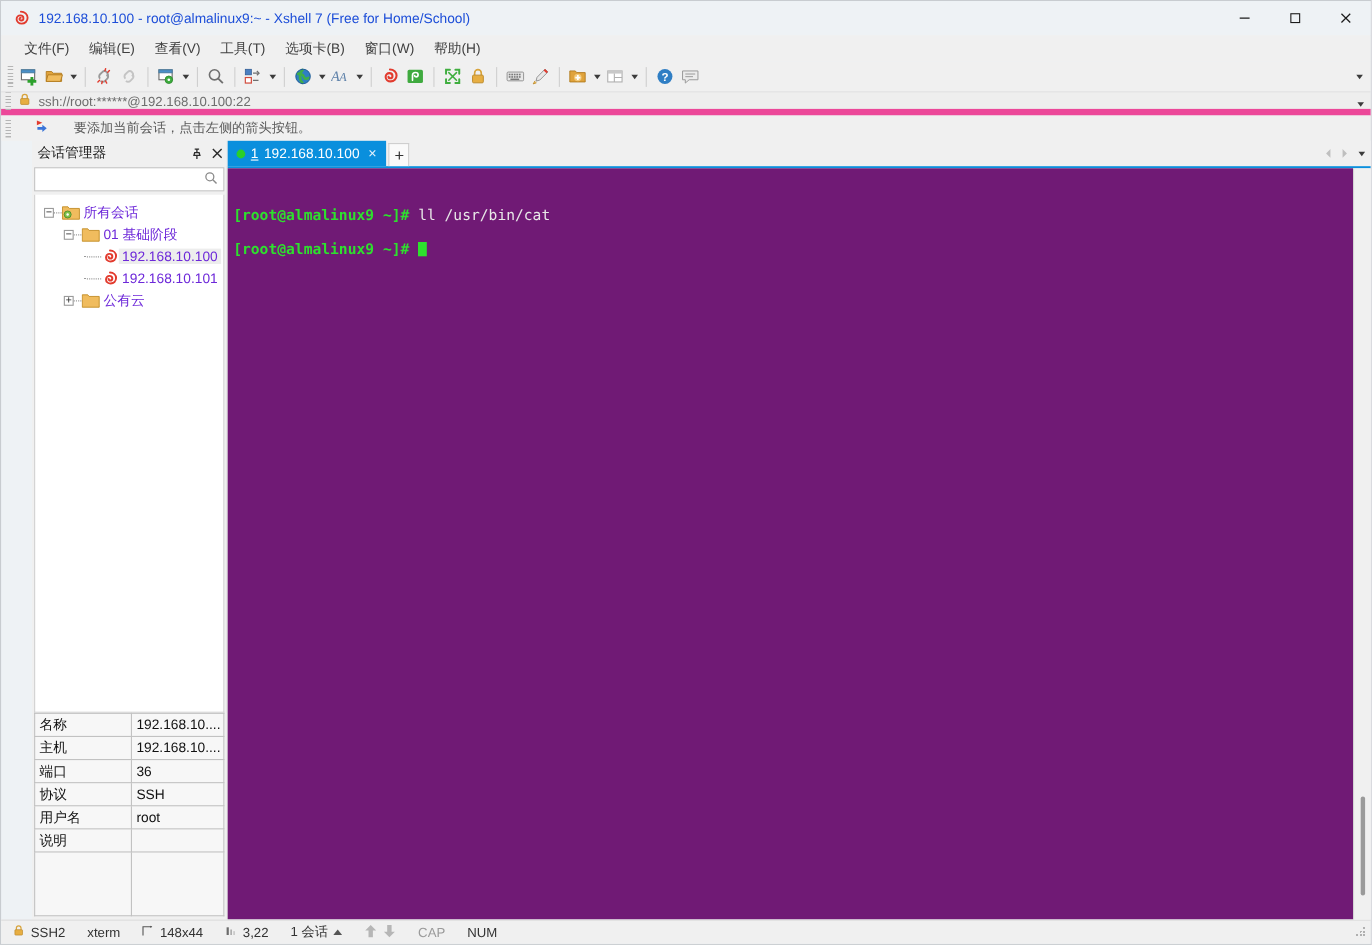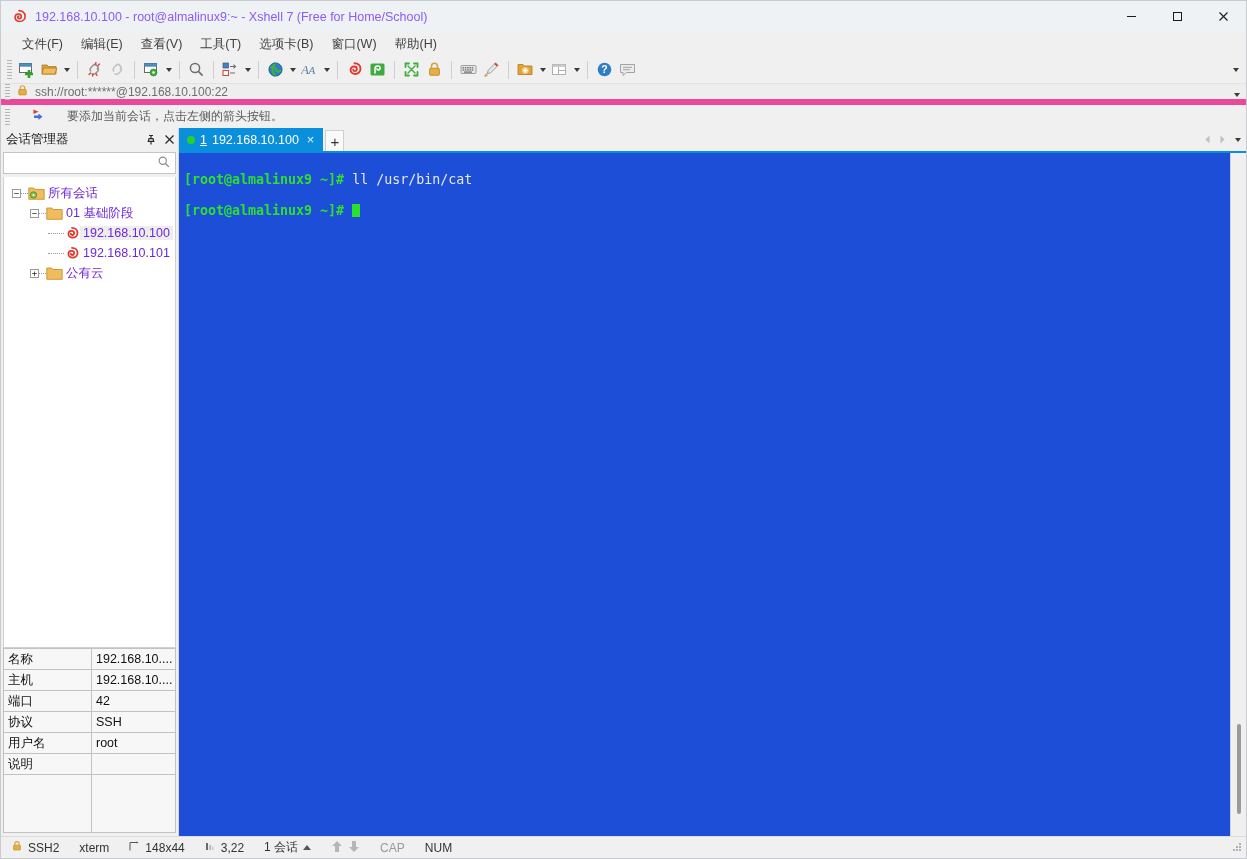--- a/index.html
+++ b/index.html
@@ -20,21 +20,21 @@
   }
 
   
   .titlebar {
     height: 31px; flex: 0 0 31px;
     background: #eef2f5;
     display: flex; align-items: center;
     position: relative;
   }
   .title-icon { width: 16px; height: 16px; margin-left: 10px; margin-right: 8px; flex: 0 0 16px; }
-  .title-text { font-size: 12.5px; color: #8b5cf6; white-space: nowrap; }
+  .title-text { font-size: 12.5px; color: #1d4ed8; white-space: nowrap; }
   .win-controls { position: absolute; right: 0; top: 0; height: 31px; display: flex; }
   .win-btn {
     width: 46px; height: 31px; display: flex; align-items: center; justify-content: center;
     color: #1b1b1b;
   }
 
   
   .menubar {
     height: 24px; flex: 0 0 24px;
     background: #f0f0f0;
@@ -102,21 +102,21 @@
     position: relative;
     gap: 16px;
   }
   .notice-grip {
     width: 5px; height: 16px; margin-left: 4px; margin-right: 6px;
     background-image: repeating-linear-gradient(to bottom, #b5b5b5 0 1px, transparent 1px 3px);
   }
   .notice-text { font-size: 12px; color: #5a5a5a; margin-left: 5px; }
 
   
-  .bodyrow { flex: 1 1 auto; display: flex; min-height: 0; background: #f0f0f0; }
+  .bodyrow { flex: 1 1 auto; display: flex; min-height: 0; background: #f0f0f0; margin-left: 28px; }
 
   
   .sidebar {
     width: 178px; flex: 0 0 178px;
     display: flex; flex-direction: column;
     background: #f0f0f0;
     border-right: 1px solid #d6d6d6;
   }
   .sm-header {
     height: 23px; flex: 0 0 23px;
@@ -175,24 +175,24 @@
   .tab-new {
     width: 19px; background: #fafafa; border: 1px solid #cfcfcf; border-bottom: none;
     display: flex; align-items: center; justify-content: center;
     font-size: 15px; color: #333; margin-left: 2px; margin-top: 2px;
   }
   .tabbar-right { position: absolute; right: 2px; top: 0; height: 23px; display: flex; align-items: center; gap: 2px; }
   .tb-arrow { width: 13px; height: 20px; display: flex; align-items: center; justify-content: center; }
 
   .term-wrap { flex: 1 1 auto; display: flex; min-height: 0; border-top: 2px solid #0a8fdd; }
   .terminal {
-    flex: 1 1 auto; background: #1d4ed8; overflow: hidden;
+    flex: 1 1 auto; background: #701a75; overflow: hidden;
     font-family: "DejaVu Sans Mono", "Liberation Mono", monospace;
     font-size: 13.3px; line-height: 15.6px;
-    padding: 3px 0 0 5px; color: #e8e8e8;
+    padding: 20px 0 0 5px; color: #e8e8e8;
     white-space: pre;
   }
   .t-green { color: #2ee02e; font-weight: bold; }
   .t-white { color: #e8e8e8; }
   .cursor { display: inline-block; width: 8px; height: 13px; background: #2ee02e; vertical-align: -2px; }
 
   .term-scroll {
     width: 16px; flex: 0 0 16px; background: #f0f0f0;
     border-left: 1px solid #d4d4d4; position: relative;
   }
@@ -589,21 +589,21 @@
             <tr>
               <td class="k">名称</td>
               <td>192.168.10....</td>
             </tr>
             <tr>
               <td class="k">主机</td>
               <td>192.168.10....</td>
             </tr>
             <tr>
               <td class="k">端口</td>
-              <td>42</td>
+              <td>36</td>
             </tr>
             <tr>
               <td class="k">协议</td>
               <td>SSH</td>
             </tr>
             <tr>
               <td class="k">用户名</td>
               <td>root</td>
             </tr>
             <tr>

